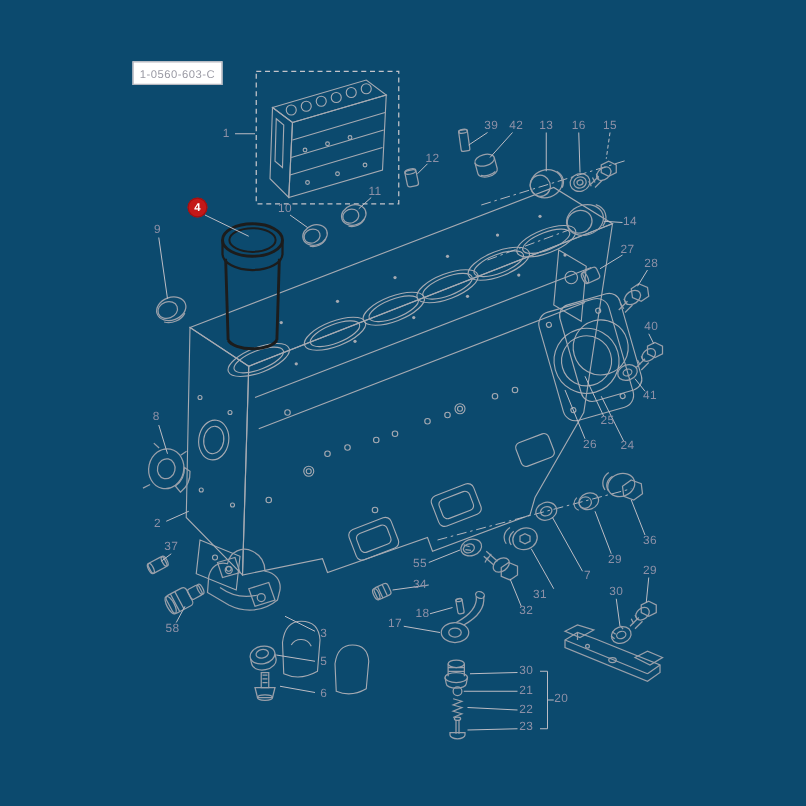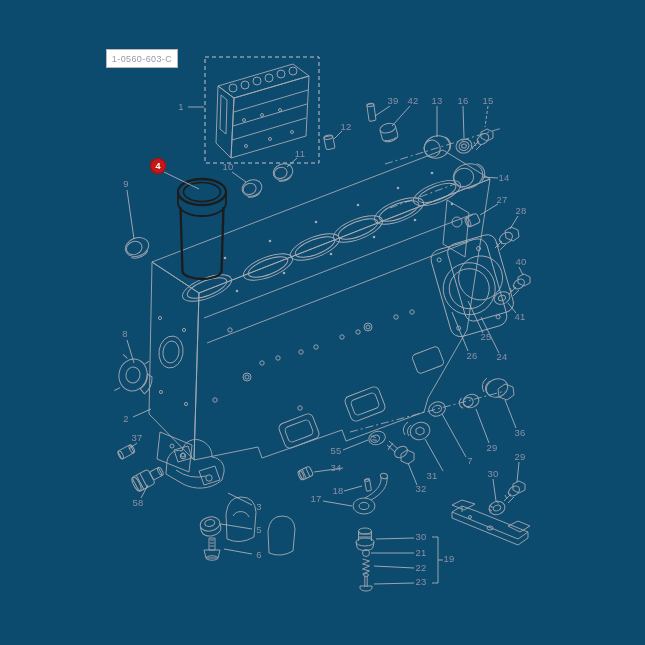--- a/index.html
+++ b/index.html
@@ -432,21 +432,21 @@
 <div class="co" style="left:126px;top:184px">9</div>
 <div class="co" style="left:228px;top:167px">10</div>
 <div class="co" style="left:300px;top:154px">11</div>
 <div class="co" style="left:346px;top:127px">12</div>
 <div class="co" style="left:437px;top:101px">13</div>
 <div class="co" style="left:504px;top:178px">14</div>
 <div class="co" style="left:488px;top:101px">15</div>
 <div class="co" style="left:463px;top:101px">16</div>
 <div class="co" style="left:316px;top:499px">17</div>
 <div class="co" style="left:338px;top:491px">18</div>
-<div class="co" style="left:449px;top:559px">19</div>
+<div class="co" style="left:449px;top:559px">20</div>
 <div class="co" style="left:421px;top:537px">30</div>
 <div class="co" style="left:421px;top:553px">21</div>
 <div class="co" style="left:421px;top:568px">22</div>
 <div class="co" style="left:421px;top:582px">23</div>
 <div class="co" style="left:502px;top:357px">24</div>
 <div class="co" style="left:486px;top:337px">25</div>
 <div class="co" style="left:472px;top:356px">26</div>
 <div class="co" style="left:502px;top:200px">27</div>
 <div class="co" style="left:521px;top:211px">28</div>
 <div class="co" style="left:520px;top:457px">29</div>

